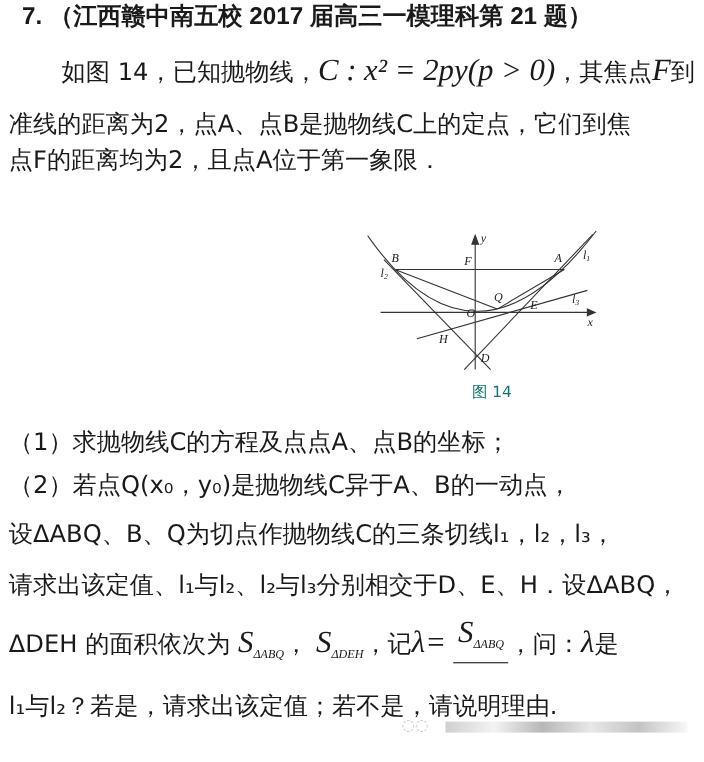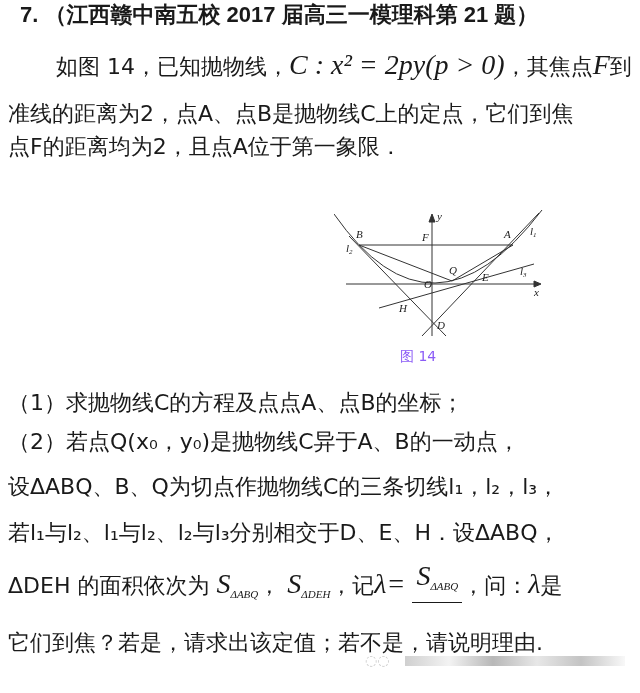--- a/index.html
+++ b/index.html
@@ -7,21 +7,21 @@
          font-family:"DejaVu Sans", "Liberation Sans", sans-serif; color:#1a1a1a; }
   .line { position:absolute; left:0; white-space:nowrap; font-size:22px; line-height:30px; }
   .title { font-family:"Liberation Sans", sans-serif; font-weight:bold; font-size:22px; }
   .m { font-family:Liberation Serif, serif; font-style:italic; font-size:28px; }
   sub, sup { font-size:12px; }
   sub.s { font-family:"Liberation Serif", serif; font-style:italic; font-size:11px; }
   .frac { display:inline-block; vertical-align:middle; text-align:left; position:relative; top:-4px; }
   .frac .num { display:block; border-bottom:1px solid #1a1a1a; padding:0 4px 2px; line-height:28px; }
   .frac .den { display:block; padding-top:2px; line-height:28px; }
   #figure { position:absolute; left:334px; top:208px; width:220px; height:130px; }
-  #caption { position:absolute; left:400px; top:348px; font-size:14px; color:#8b5cf6; }
+  #caption { position:absolute; left:429px; top:348px; font-size:14px; color:#0f766e; }
   #watermark { position:absolute; left:365px; top:652px; width:270px; height:16px; }
   .wm-bar { position:absolute; left:40px; top:4px; width:220px; height:10px;
             background:linear-gradient(90deg,#bbb,#eee 20%,#999 40%,#ddd 60%,#aaa 80%,#f5f5f5); opacity:0.7; }
   .wm-icon { position:absolute; left:0; top:0; width:32px; height:16px; color:#ccc; font-size:14px; }
 </style>
 </head>
 <body>
 
 <div class="line title" style="left:20px; top:0px;">
   <span>7.</span>
@@ -72,29 +72,29 @@
     <text x="200" y="88">x</text>
     <text x="65" y="104">H</text>
     <text x="103" y="121">D</text>
   </g>
 </svg>
 <div id="caption">图 14</div>
 
 <div class="line" style="left:8px; top:388px;">（1）求抛物线C的方程及点点A、点B的坐标；</div>
 <div class="line" style="left:8px; top:427px;">（2）若点Q(x₀，y₀)是抛物线C异于A、B的一动点，</div>
 <div class="line" style="left:8px; top:472px;">设ΔABQ、B、Q为切点作抛物线C的三条切线l₁，l₂，l₃，</div>
-<div class="line" style="left:8px; top:518px;">若l₁与l₂、l₁与l₂、l₂与l₃分别相交于D、E、H．设ΔABQ，</div>
+<div class="line" style="left:8px; top:518px;">请求出该定值、l₁与l₂、l₂与l₃分别相交于D、E、H．设ΔABQ，</div>
 
 <div class="line" style="left:8px; top:566px;">
   <span>ΔDEH 的面积依次为</span>
   <span class="m">S</span><sub class="s">ΔABQ</sub><span>，</span>
   <span class="m">S</span><sub class="s">ΔDEH</sub><span>，记</span><span class="m">λ=</span>
   <span class="frac">
     <span class="num"><span class="m">S</span><sub class="s">ΔABQ</sub></span>
   </span><span>，问：</span><span class="m">λ</span><span>是</span>
 </div>
 
-<div class="line" style="left:8px; top:628px;">它们到焦？若是，请求出该定值；若不是，请说明理由.</div>
+<div class="line" style="left:8px; top:628px;">l₁与l₂？若是，请求出该定值；若不是，请说明理由.</div>
 
 <div id="watermark">
   <span class="wm-icon">◌◌</span>
   <span class="wm-bar"></span>
 </div>
 
 </body></html>

